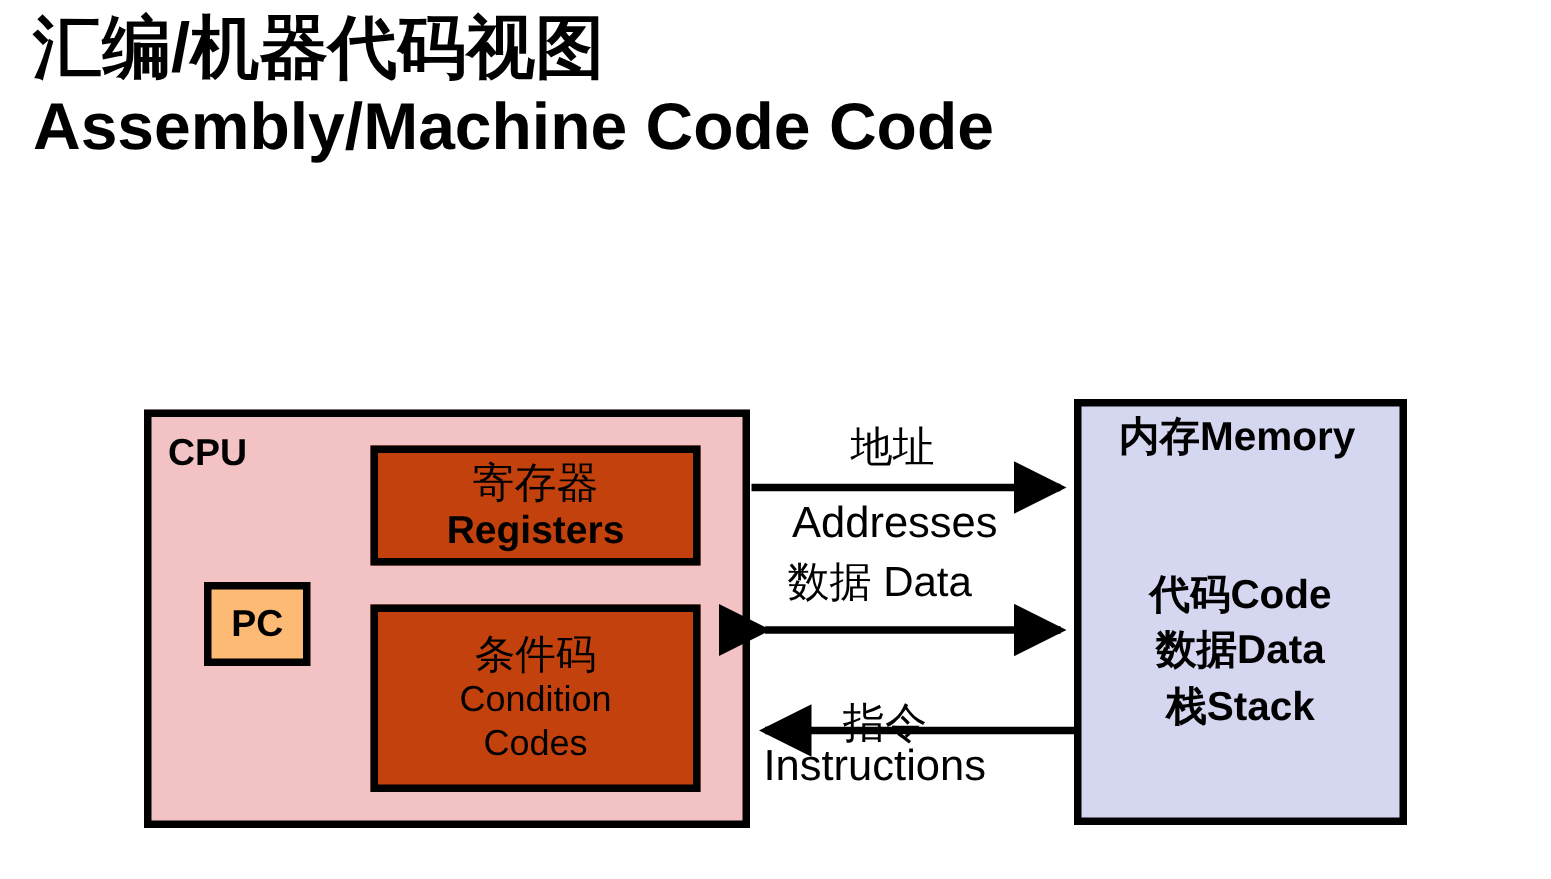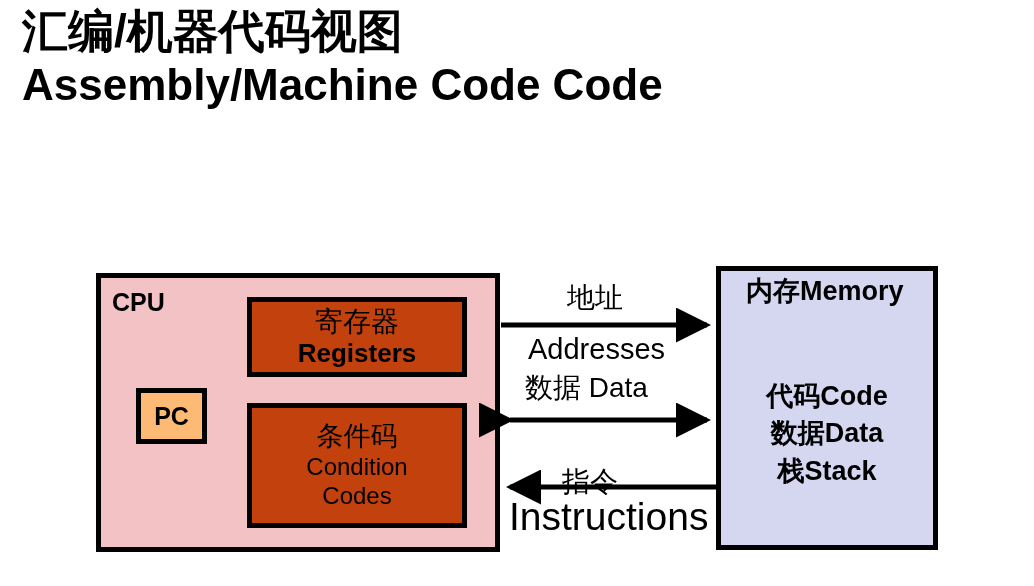--- a/index.html
+++ b/index.html
@@ -171,21 +171,21 @@
   
   .bus-label {
     position: absolute;
     white-space: nowrap;
     line-height: 1;
   }
   #label-addresses-cn { left: 567px; top: 284px; font-size: 28px; }
   #label-addresses-en { left: 528px; top: 335px; font-size: 29px; }
   #label-data        { left: 525px; top: 374px; font-size: 28px; }
   #label-instr-cn    { left: 562px; top: 448px; font-size: 28px; margin-top: 20px; }
-  #label-instr-en    { left: 509px; top: 497px; font-size: 39px; }
+  #label-instr-en    { left: 509px; top: 497px; font-size: 29px; }
 
   #arrow-layer {
     position: absolute;
     left: 0; top: 0;
     width: 1034px; height: 586px;
     pointer-events: none;
   }
 </style>
 </head>
 <body>

